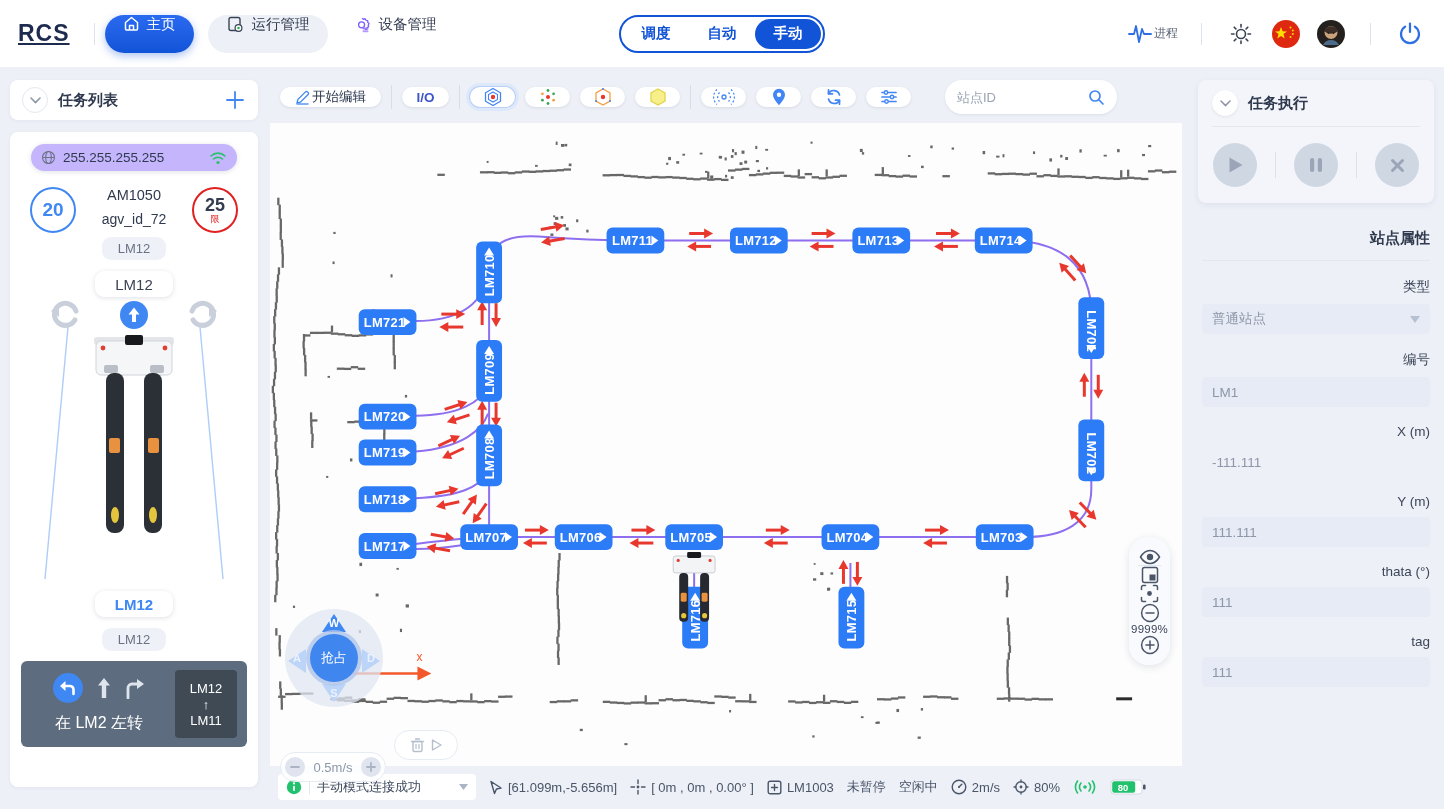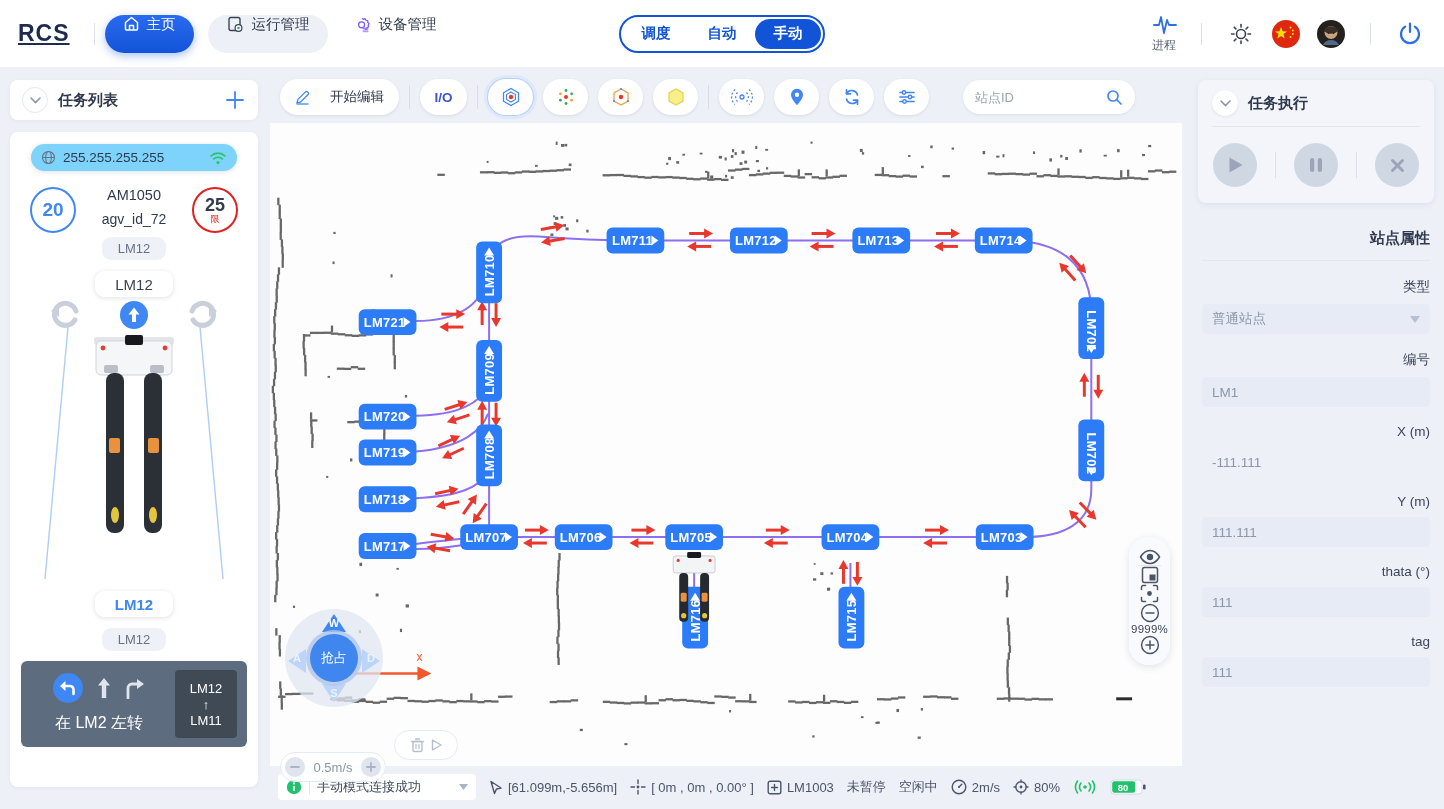--- a/index.html
+++ b/index.html
@@ -13,38 +13,38 @@
   .vdiv { width:1px; height:22px; background:#dde2ec; margin:0 10px; }
   .nav { display:flex; align-items:center; gap:14px; }
   .nav-pill { height:38px; border-radius:20px; display:flex; align-items:flex-start; gap:7px; padding:0 18px; font-size:14.5px; cursor:pointer; }
   .nav-pill.active { background:linear-gradient(180deg,#2a6af0,#1254d8); color:#fff; box-shadow:0 3px 8px rgba(18,84,216,.35); }
   .nav-pill.soft { background:#edf0f7; color:#333c50; }
   .nav-pill.plain { background:transparent; color:#333c50; padding:0 10px; }
   .mode-tabs { position:absolute; left:50%; top:50%; transform:translate(-50%,-50%); height:38px; border:2px solid #1254d8; background:#fff; border-radius:20px; display:flex; align-items:center; padding:2px; }
   .mode-tab { width:66px; height:30px; display:flex; align-items:center; justify-content:center; font-size:14.5px; font-weight:700; color:#1254d8; border-radius:15px; cursor:pointer; }
   .mode-tab.sel { background:#1254d8; color:#fff; }
   .hright { margin-left:auto; display:flex; align-items:center; gap:13px; }
-  .process { display:flex; flex-direction:column; align-items:flex-start; gap:1px; cursor:pointer; }
+  .process { display:flex; flex-direction:row; align-items:center; gap:1px; cursor:pointer; }
   .process span { font-size:12px; color:#5a6578; }
   .circ-btn { width:32px; height:32px; border-radius:50%; display:flex; align-items:center; justify-content:center; cursor:pointer; }
 
   
   .content { flex:1; display:flex; min-height:0; }
   .left { width:268px; flex:0 0 268px; display:flex; flex-direction:column; padding:13px 10px 22px 10px; }
   .map-col { flex:1; display:flex; flex-direction:column; min-width:0; }
   .right { width:256px; flex:0 0 256px; display:flex; flex-direction:column;text-align:right; }
 
   .card { background:#fff; border-radius:8px; box-shadow:0 1px 4px rgba(30,40,80,.05); }
 
   
   .tasklist-head { height:40px; display:flex; align-items:center; padding:0 12px; }
   .chev-circle { width:26px; height:26px; border-radius:50%; border:1px solid #e3e8f0; background:#fff; display:flex; align-items:center; justify-content:center; cursor:pointer; }
   .tasklist-head .t { font-size:15px; font-weight:700; margin-left:10px; flex:1; }
   .agv-card { margin-top:12px; flex:1; display:flex; flex-direction:column; align-items:center; padding:12px 12px 10px; overflow:hidden; }
-  .ip-pill { width:206px; height:27px; border-radius:14px; background:#7dd3fc; box-shadow:0 1px 5px rgba(30,40,80,.14); display:flex; align-items:center; padding:0 10px; gap:7px; }
+  .ip-pill { width:206px; height:27px; border-radius:14px; background:#c4b5fd; box-shadow:0 1px 5px rgba(30,40,80,.14); display:flex; align-items:center; padding:0 10px; gap:7px; }
   .ip-pill .ip { flex:1; font-size:13.5px; color:#303a4e; }
   .info-row { width:100%; display:flex; justify-content:space-between; align-items:flex-start; padding:0 8px; margin-top:16px; }
   .spd-circle { width:46px; height:46px; border-radius:50%; border:2.5px solid #3f87f2; color:#3f87f2; font-size:19px; font-weight:600; display:flex; align-items:center; justify-content:center; }
   .lim-circle { width:46px; height:46px; border-radius:50%; border:2.5px solid #e02121; display:flex; flex-direction:column; align-items:center; justify-content:center; line-height:1; }
   .lim-circle .v { font-size:18px; font-weight:600; color:#333c50; }
   .lim-circle .t { font-size:9px; color:#e02121; margin-top:1px; }
   .agv-names { text-align:center; }
   .agv-names .m { font-size:14.5px; }
   .agv-names .i { font-size:14px; margin-top:8px; }
   .chip { background:#eef1f7; border-radius:9px; height:23px; display:flex; align-items:center; padding:0 16px; font-size:13px; color:#6a7386; }
@@ -60,21 +60,21 @@
   .dp-route { width:62px; background:#3f4a55; border-radius:4px; color:#fff; font-size:13px; display:flex; flex-direction:column; align-items:center; justify-content:center; gap:1px; }
   .stats-card { width:226px; height:48px; background:#fff; border:1px solid #eef0f5; border-radius:6px; box-shadow:0 1px 4px rgba(30,40,80,.06); display:flex; margin-top:14px; }
   .stat-cell { flex:1; display:flex; flex-direction:column; align-items:center; justify-content:center; }
   .stat-cell .v { font-size:13.5px; color:#3f87f2; font-weight:600; }
   .stat-cell .l { width:17px; height:1px; background:#cdd5e0; margin:2px 0 2px; }
   .stat-cell .tot { font-size:13.5px; color:#303a4e; }
   .stat-div { width:1px; background:#e3e8f0; margin:10px 0; }
 
   
   .map-toolbar { height:36px; margin:12px 6px 8px 12px; display:flex; align-items:center; gap:10px; flex:0 0 36px; }
-  .tb-btn { height:36px; background:#fff; border-radius:18px; box-shadow:0 1px 3px rgba(25,35,60,.1); display:flex; align-items:center; justify-content:center; gap:20px; cursor:pointer; }
+  .tb-btn { height:20px; background:#fff; border-radius:18px; box-shadow:0 1px 3px rgba(25,35,60,.1); display:flex; align-items:center; justify-content:center; gap:2px; cursor:pointer; }
   .tb-btn.txt { padding:0 15px; font-size:13.5px; color:#2d3850; }
   .tb-btn.io { width:47px; font-size:13.5px; font-weight:700; color:#3d56c9; }
   .tb-btn.ic { width:45px; }
   .tb-btn.selected { box-shadow:0 0 0 1px #b9cff5,0 0 0 4px #dde8fb; }
   .tb-div { width:1px; height:24px; background:#d8dde8; }
   .tb-search { height:34px; width:172px; background:#fff; border-radius:17px; box-shadow:0 1px 3px rgba(25,35,60,.08); display:flex; align-items:center; padding:0 12px; gap:8px; margin-left:24px; }
   .tb-search input { border:none; outline:none; flex:1; font-size:13px; color:#303a4e; background:transparent; font-family:inherit; width:100px; }
   .tb-search input::placeholder { color:#9aa4b5; }
 
   

